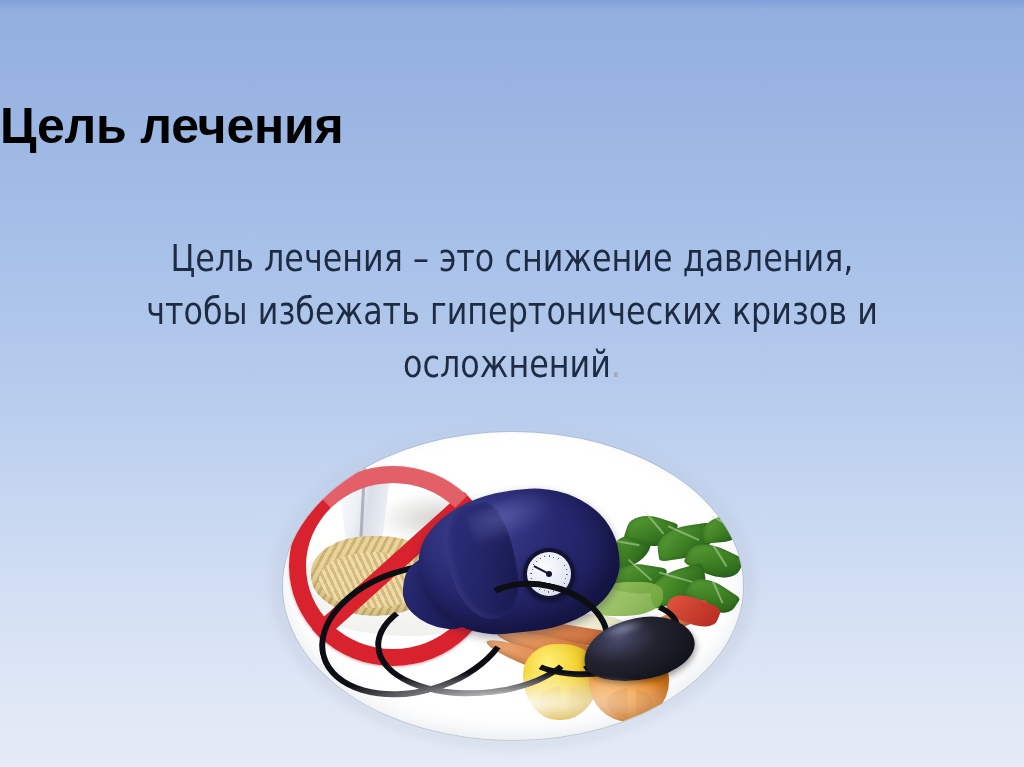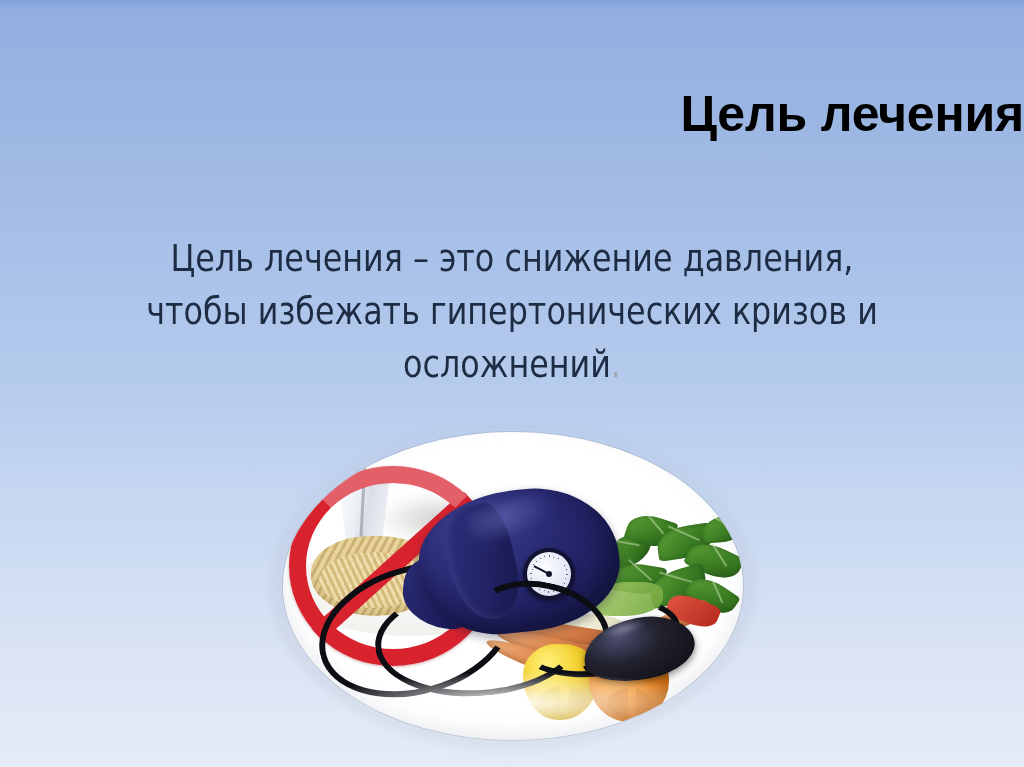--- a/index.html
+++ b/index.html
@@ -29,23 +29,23 @@
         #d6e1f4 620px,
         #e1e9f6 720px,
         #e4ebf7 767px);
     overflow: hidden;
   }
 
   
   .title {
     position: absolute;
     left: 0;
-    top: 84px;
+    top: 96px;
     width: 1024px;
-    text-align: right;
+    text-align: left;
     font-size: 50px;
     font-weight: bold;
     color: #000000;
     letter-spacing: -0.2px;
     line-height: 60px;
     white-space: nowrap;
   }
 
   
   .body-text {

